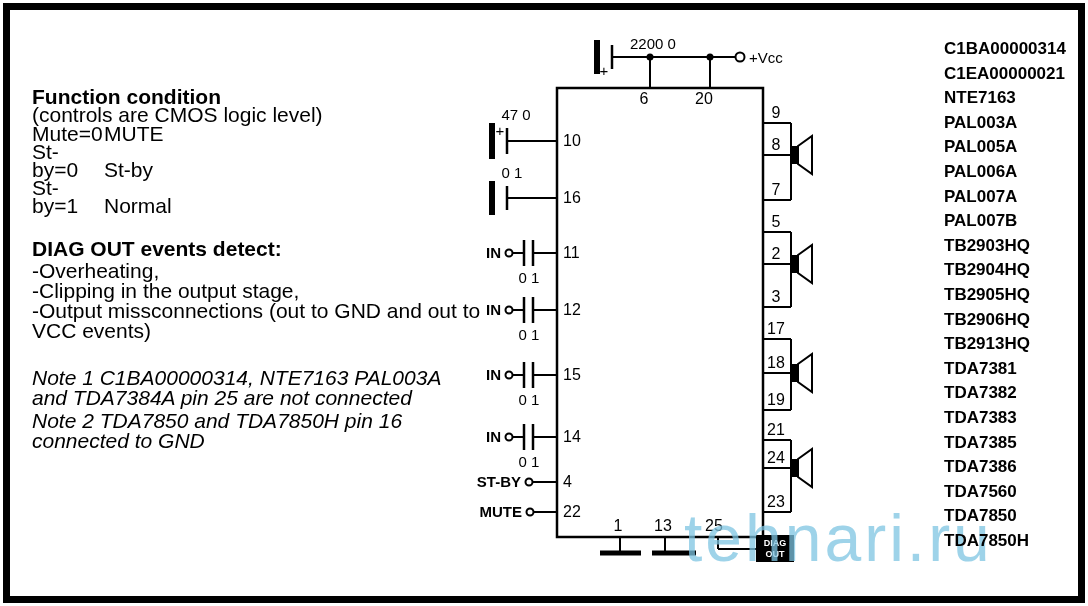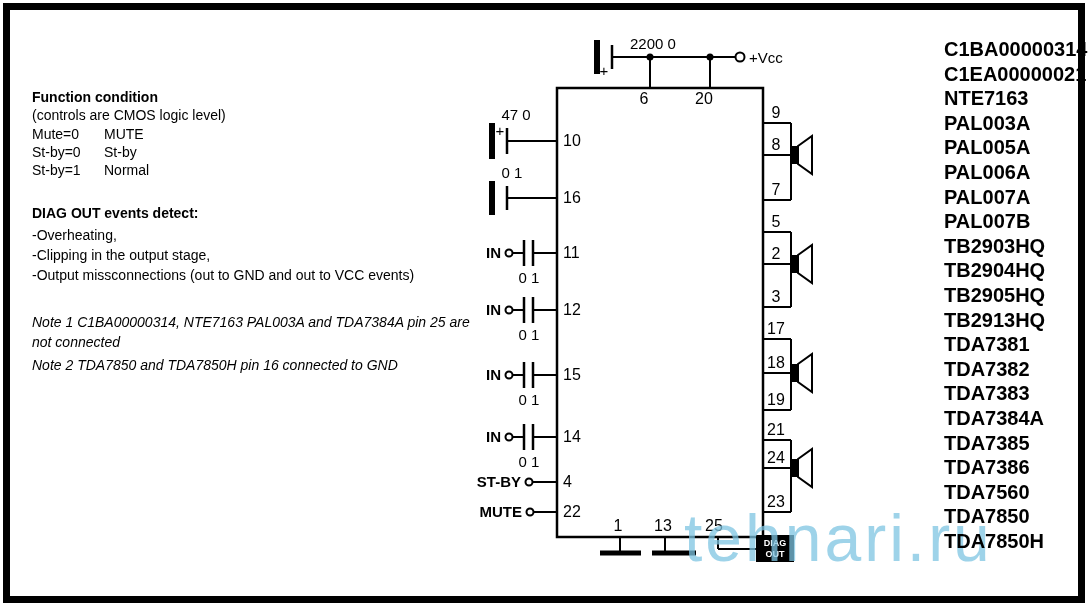--- a/index.html
+++ b/index.html
@@ -5,37 +5,37 @@
   * { margin:0; padding:0; box-sizing:border-box; }
   html,body { background:#ffffff; }
   .page {
     position:relative; width:1088px; height:606px; background:#ffffff;
     overflow:hidden; font-family:"Liberation Sans", sans-serif; color:#000;
   }
   .frame-border {
     position:absolute; inset:3px; border:7px solid #000; z-index:5; pointer-events:none;
   }
   
-  .left-panel { position:absolute; left:32px; top:88px; width:452px; font-size:14px; line-height:18px; z-index:2; }
+  .left-panel { position:absolute; left:32px; top:88px; width:452px; font-size:21px; line-height:18px; z-index:2; }
   .fc-title { font-weight:bold; }
   .fc-sub { margin-bottom:1px; }
   .cond-row .k { display:inline-block; width:72px; }
   .do-title { font-weight:bold; margin-top:25px; margin-bottom:3px; }
   .do-item { line-height:20px; }
   .note { margin-top:27px; width:438px; line-height:20px;font-style:italic; }
   .note + .note { margin-top:3px; }
   
   .schematic { position:absolute; inset:0; width:1088px; height:606px; z-index:0; }
   .schematic text { font-size:15px; fill:#000; font-family:"Liberation Sans", sans-serif; }
   .schematic text.pin-num { font-size:16px; }
   .schematic text.bold { font-weight:bold; }
   .schematic text.wh { fill:#fff; font-size:9px; font-weight:bold; }
   .schematic line, .schematic polyline { stroke:#000; }
   
-  .parts { position:absolute; left:944px; top:37px; width:142px; font-size:20px; font-weight:bold; line-height:24.6px; z-index:2; }
+  .parts { position:absolute; left:944px; top:37px; width:142px; font-size:17px; font-weight:bold; line-height:24.6px; z-index:2; }
   
   .watermark {
     position:absolute; left:684px; top:500px; z-index:1;
     font-size:66px; font-weight:normal; letter-spacing:3px;
     color:rgba(125,196,226,0.75); white-space:nowrap;
   }
 </style>
 </head>
 <body>
 
@@ -228,25 +228,25 @@
     <div>C1EA00000021</div>
     <div>NTE7163</div>
     <div>PAL003A</div>
     <div>PAL005A</div>
     <div>PAL006A</div>
     <div>PAL007A</div>
     <div>PAL007B</div>
     <div>TB2903HQ</div>
     <div>TB2904HQ</div>
     <div>TB2905HQ</div>
+    <div>TB2906HQ</div>
     <div>TB2913HQ</div>
     <div>TDA7381</div>
     <div>TDA7382</div>
     <div>TDA7383</div>
-    <div>TDA7384A</div>
     <div>TDA7385</div>
     <div>TDA7386</div>
     <div>TDA7560</div>
     <div>TDA7850</div>
     <div>TDA7850H</div>
   </div>
 
   <div class="watermark">tehnari.ru</div>
 </div>
 

